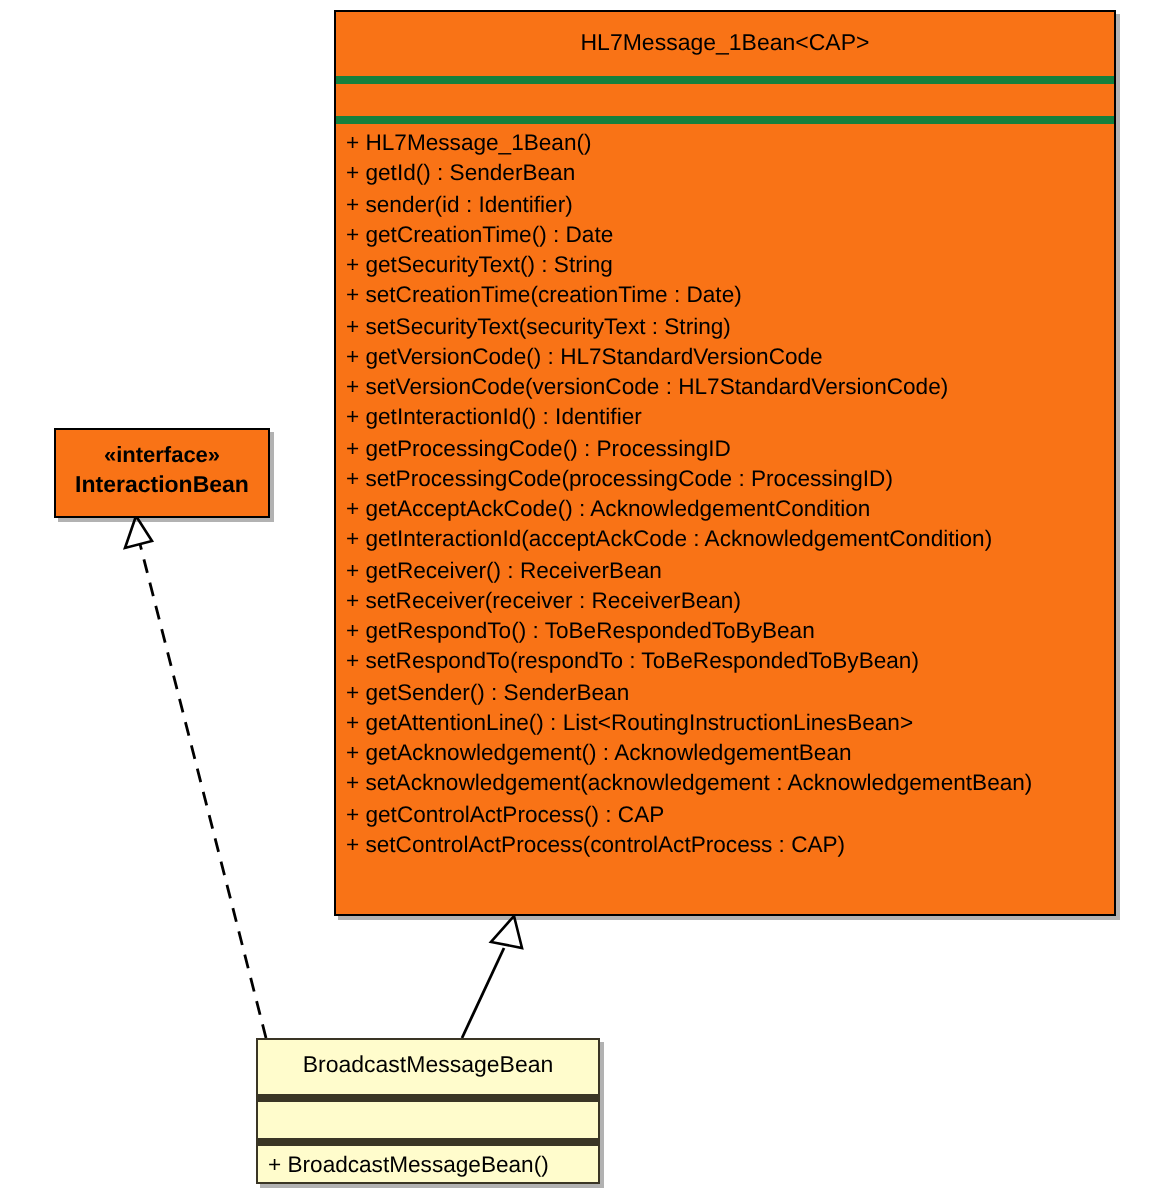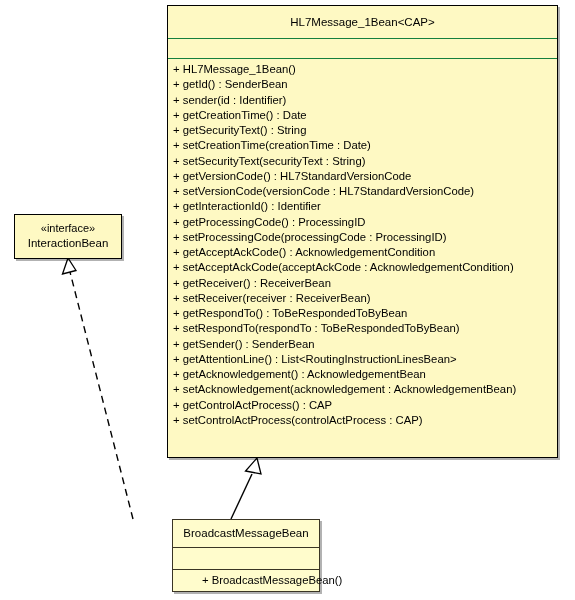--- a/index.html
+++ b/index.html
@@ -26,37 +26,36 @@
     top: 0;
     width: 575px;
     height: 600px;
   }
 
   
   .uml-box {
     position: absolute;
     box-sizing: border-box;
     border: 1px solid #000000;
-    background: #fef9c3;
+    background: #f97316;
     box-shadow: 2px 2px 0 rgba(0,0,0,0.30);
   }
   .uml-box.shaded {
     background: #fffccc;
     border-color: #3a3525;
   }
 
   .compartment {
     box-sizing: border-box;
   }
   .compartment + .compartment {
-    border-top: 1px solid #15803d;
+    border-top: 4px solid #15803d;
   }
   .uml-box.shaded .compartment + .compartment {
     border-top-color: #3a3525;
-    padding-left: 24px;
   }
 
   .class-name {
     text-align: center;
     font-size: 11.5px;
     color: #000000;
     line-height: 14px;
     padding: 9px 4px 9px 4px;
     white-space: nowrap;
   }
@@ -91,32 +90,32 @@
   
   #main-class {
     left: 167px;
     top: 5px;
     width: 391px;
     height: 453px;
   }
   #main-class .attr-compartment { height: 20px; }
 
   #interface-box {
-    left: 14px;
+    left: 27px;
     top: 214px;
     width: 108px;
     height: 45px;
+    font-weight: bold;
   }
 
   #sub-class {
     left: 128px;
     top: 519px;
-    width: 148px;
+    width: 172px;
     height: 73px;
-    margin-left: 44px;
   }
   #sub-class .sub-attr { height: 22px; }
   #sub-class .member-list li { font-size: 11.3px; }
   #sub-class .class-name { padding: 6px 4px 7px 4px; }
 </style>
 </head>
 <body>
 
 <div id="diagram">
 
@@ -144,21 +143,21 @@
         <li>+ getCreationTime() : Date</li>
         <li>+ getSecurityText() : String</li>
         <li>+ setCreationTime(creationTime : Date)</li>
         <li>+ setSecurityText(securityText : String)</li>
         <li>+ getVersionCode() : HL7StandardVersionCode</li>
         <li>+ setVersionCode(versionCode : HL7StandardVersionCode)</li>
         <li>+ getInteractionId() : Identifier</li>
         <li>+ getProcessingCode() : ProcessingID</li>
         <li>+ setProcessingCode(processingCode : ProcessingID)</li>
         <li>+ getAcceptAckCode() : AcknowledgementCondition</li>
-        <li>+ setAcceptAckCode(acceptAckCode : AcknowledgementCondition)</li>
+        <li>+ getInteractionId(acceptAckCode : AcknowledgementCondition)</li>
         <li>+ getReceiver() : ReceiverBean</li>
         <li>+ setReceiver(receiver : ReceiverBean)</li>
         <li>+ getRespondTo() : ToBeRespondedToByBean</li>
         <li>+ setRespondTo(respondTo : ToBeRespondedToByBean)</li>
         <li>+ getSender() : SenderBean</li>
         <li>+ getAttentionLine() : List&lt;RoutingInstructionLinesBean&gt;</li>
         <li>+ getAcknowledgement() : AcknowledgementBean</li>
         <li>+ setAcknowledgement(acknowledgement : AcknowledgementBean)</li>
         <li>+ getControlActProcess() : CAP</li>
         <li>+ setControlActProcess(controlActProcess : CAP)</li>

